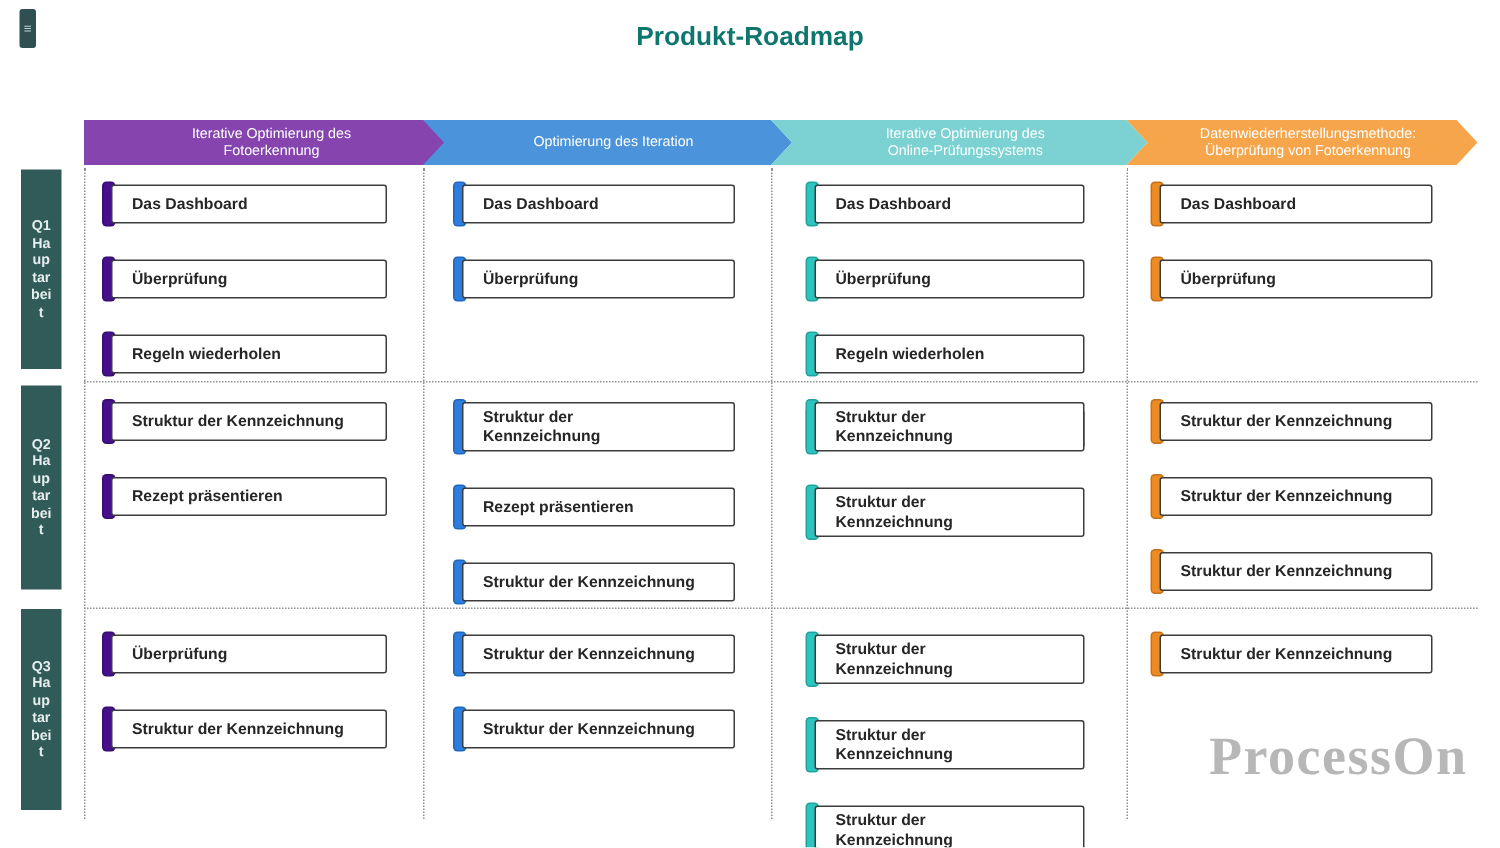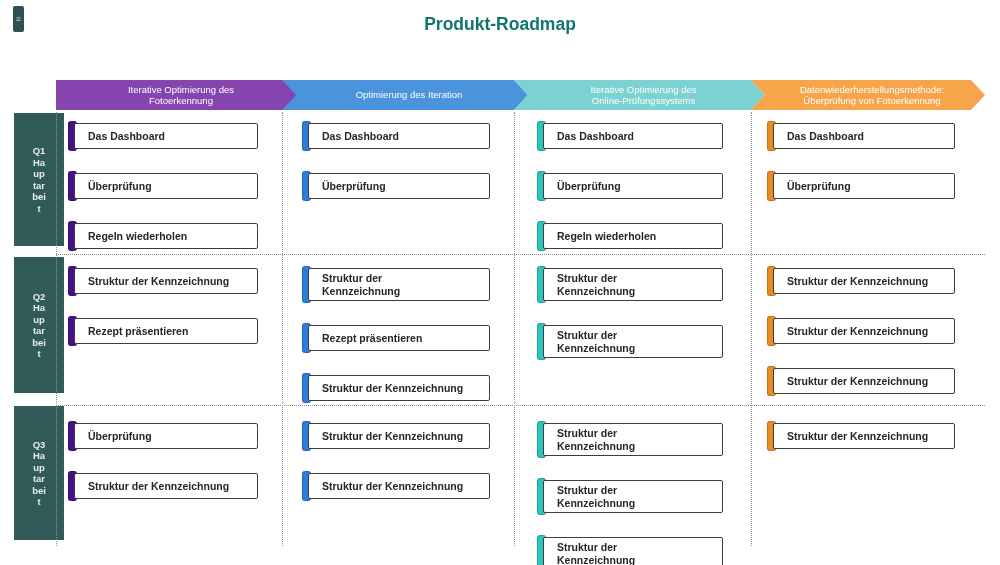--- a/index.html
+++ b/index.html
@@ -15,21 +15,21 @@
     position:absolute;left:13px;top:6px;width:11px;height:26px;background:#2f4f52;
     border-radius:2px;color:#bcd0d0;font-size:9px;display:flex;align-items:center;
     justify-content:center;line-height:9px;
   }
   .col-header{
     position:absolute;top:80px;height:30px;display:flex;flex-direction:column;
     justify-content:center;align-items:center;color:#ffffff;font-size:9.5px;
     line-height:11.5px;text-align:center;padding-left:8px;box-sizing:border-box;
   }
   .row-label{
-    position:absolute;left:14px;width:50px;background:#315b58;color:#e6edec;
+    position:absolute;left:14px;width:27px;background:#315b58;color:#e6edec;
     display:flex;flex-direction:column;justify-content:center;align-items:center;
     font-size:9.5px;line-height:11.5px;font-weight:600;
   }
   .vline{position:absolute;width:0;border-left:1px dotted #8f8f8f;}
   .hline{position:absolute;height:0;border-top:1px dotted #8f8f8f;}
   .cell{position:absolute;display:flex;flex-direction:column;gap:24px;}
   .task{position:relative;flex:0 0 auto;}
   .task-box{
     position:absolute;left:6px;right:0;top:0;bottom:0;background:#ffffff;
     border:1.5px solid #3c3c3c;border-radius:2px;display:flex;flex-direction:column;
@@ -306,13 +306,14 @@
       <div class="cell" style="left: 767px; top: 423px; width: 188px;">
         <div class="task" style="height: 26px;">
           <div class="task-accent" style="background: rgb(236, 139, 35);"></div>
           <div class="task-box">
             <div class="task-line">Struktur der Kennzeichnung</div>
           </div>
         </div>
       </div>
     </div>
 
+  <div class="watermark">ProcessOn</div>
 </div>
 
 </body></html>

